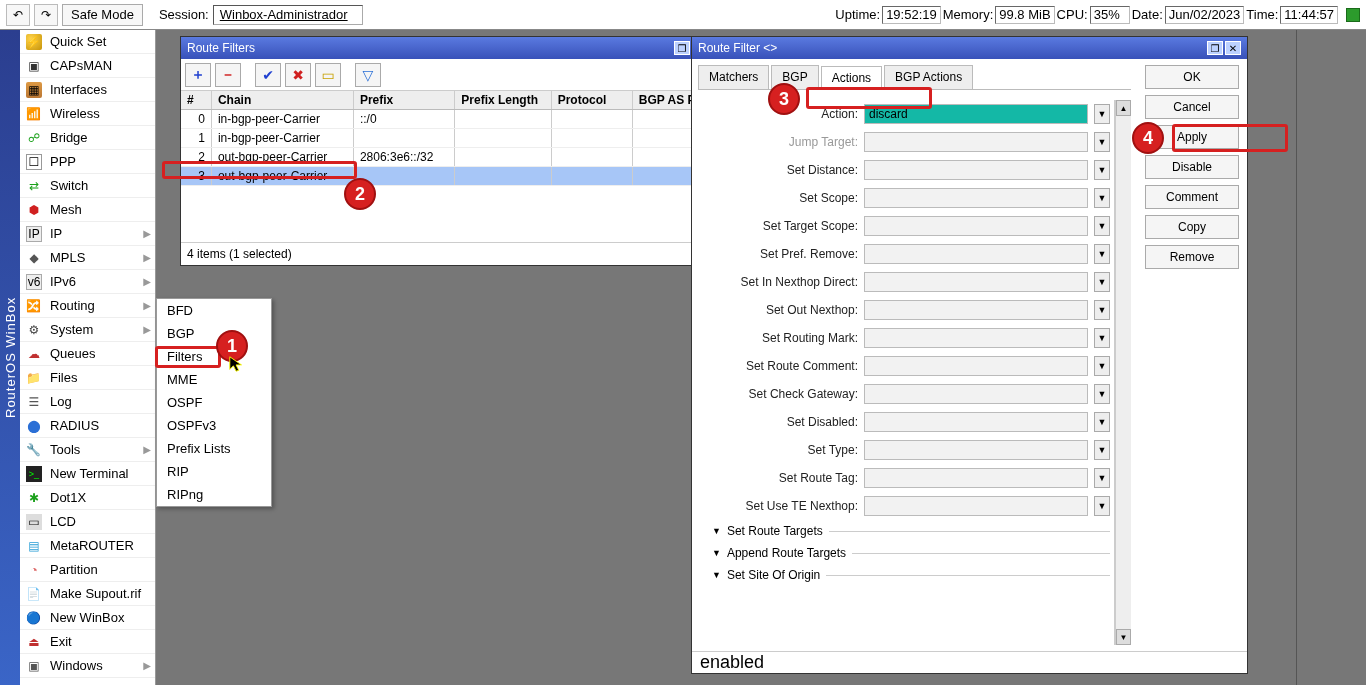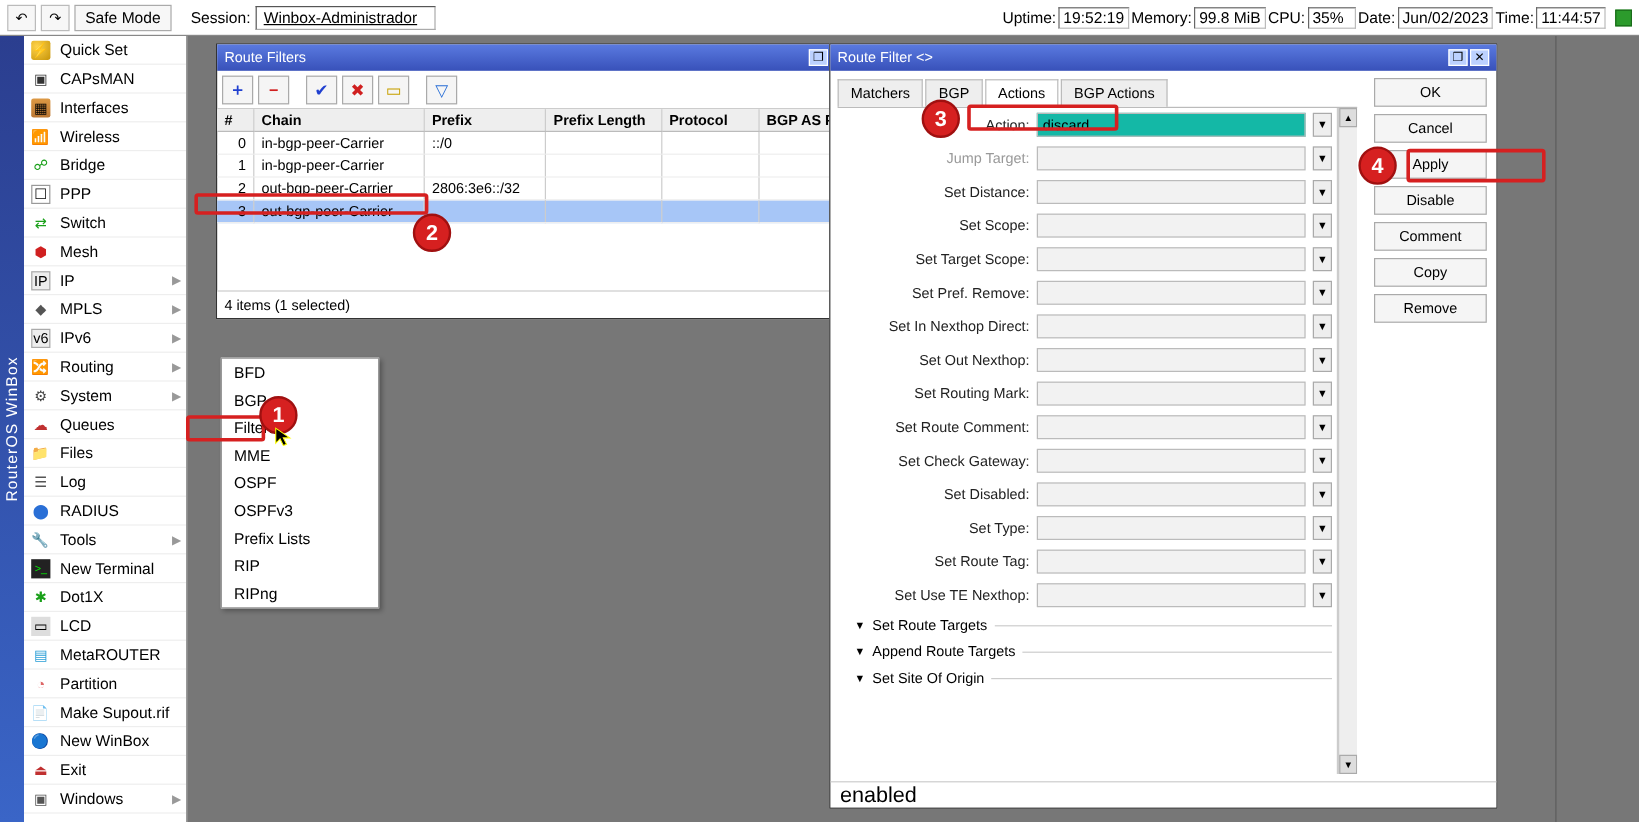--- a/index.html
+++ b/index.html
@@ -180,21 +180,21 @@
 }
 
 
 .win-detail { left:535px; top:6px; width:557px; height:638px; }
 .detail-body {
   display:flex;
   flex:1;
   overflow:hidden;
 }
 .detail-left { flex:1; display:flex; flex-direction:column; padding:6px; overflow:hidden; }
-.tabs { display:flex; border-bottom:1px solid #bbb; margin-bottom:0;align-items:center; }
+.tabs { display:flex; border-bottom:1px solid #bbb; margin-bottom:10px; }
 .tab {
   padding:4px 10px;
   border:1px solid #bbb;
   border-bottom:none;
   background:#eee;
   margin-right:2px;
   cursor:pointer;
   font-size:12px;
 }
 .tab.active { background:#fff; font-weight:normal; border-bottom:1px solid #fff; position:relative; top:1px; }
@@ -265,22 +265,21 @@
   height:22px;
   display:flex;align-items:center;
 }
 
 
 .ctx-menu {
   position:absolute;
   background:#fff;
   border:1px solid #999;
   box-shadow:2px 2px 4px rgba(0,0,0,0.3);
-  width:132px;
-  margin-left:28px;
+  width:116px;
 }
 .ctx-item {
   padding:4px 10px;
   font-size:13px;
   cursor:pointer;
 }
 
 
 .callout-rect {
   position:absolute;

